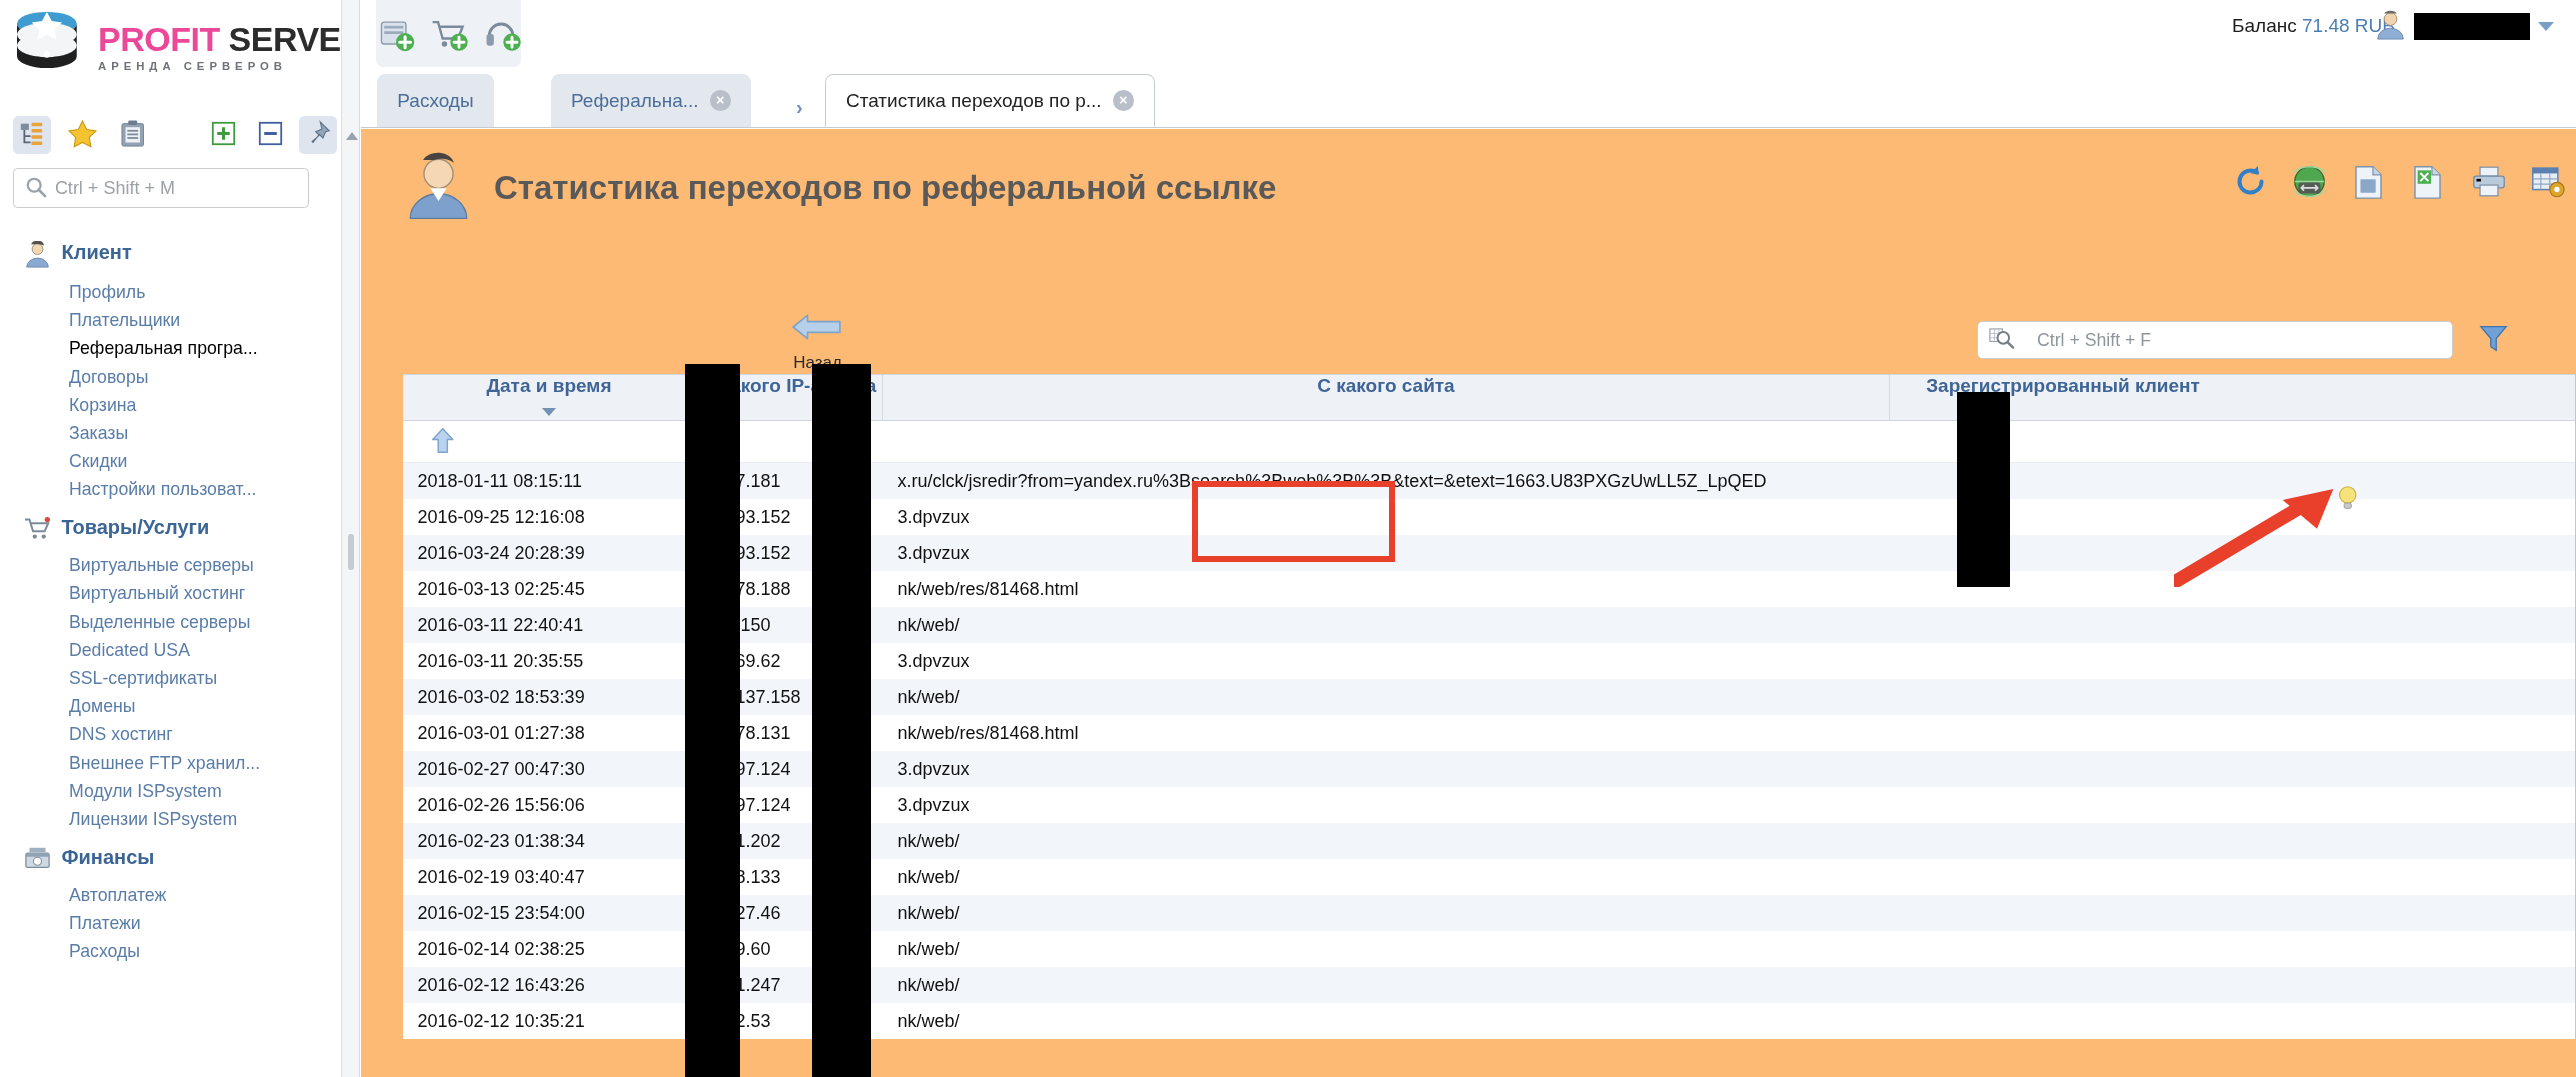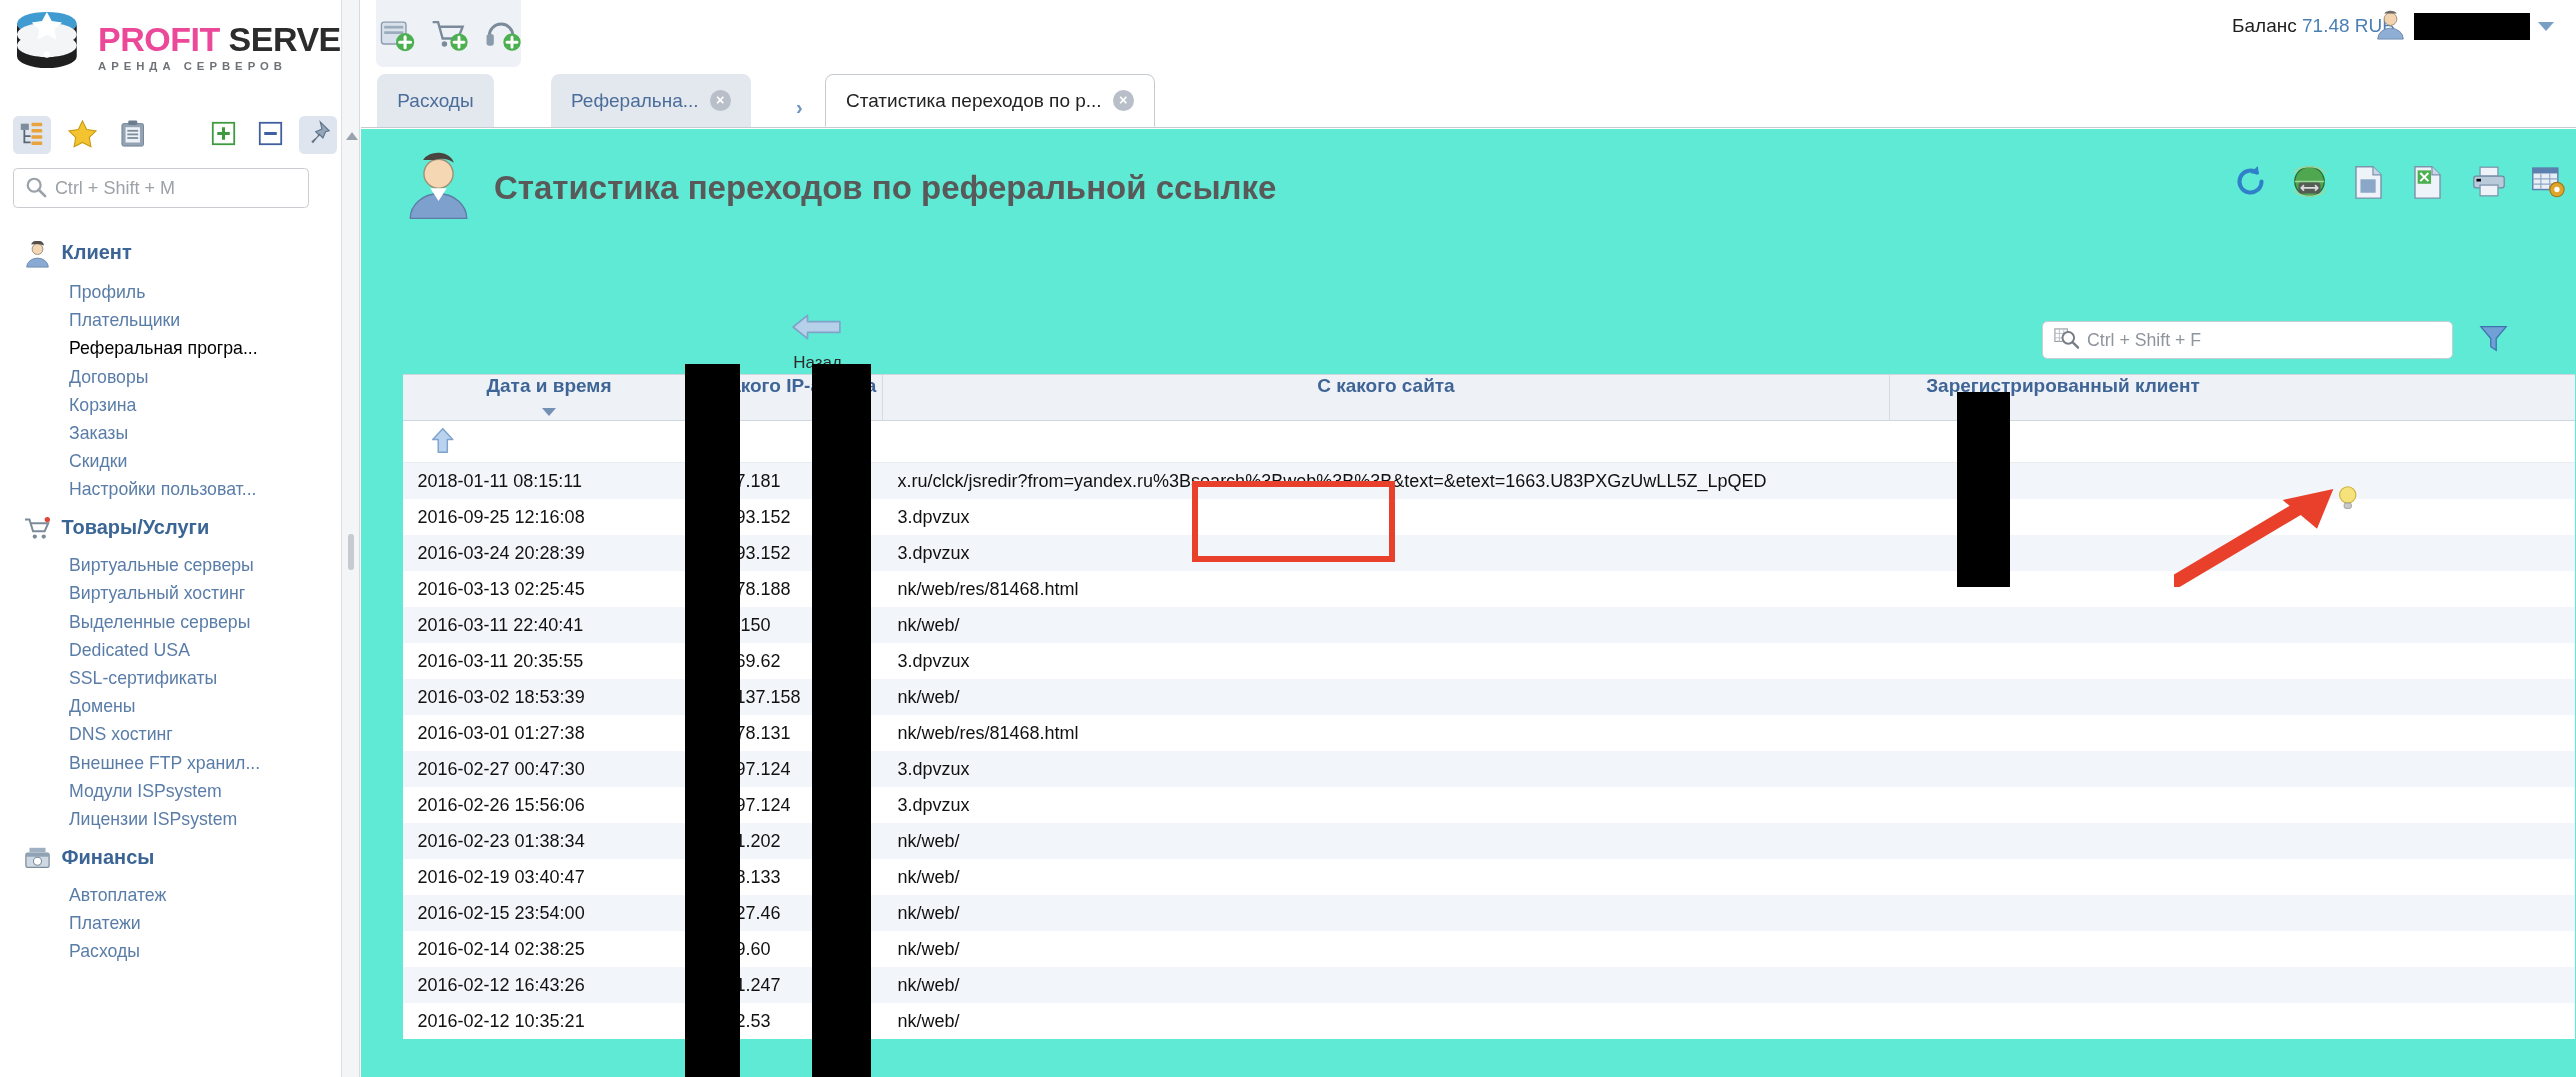--- a/index.html
+++ b/index.html
@@ -237,21 +237,21 @@
     color: #6f94c0;
     font-size: 20px;
     font-weight: bold;
   }
 
   
   #content {
     position: absolute;
     left: 361px; top: 129px;
     width: 2215px; height: 949px;
-    background: #5eead4;
+    background: #fdba74;
   }
 
   .page-head {
     position: absolute;
     left: 42px; top: 22px;
     display: flex;
     align-items: center;
     gap: 20px;
   }
   .page-head h1 {
@@ -281,28 +281,28 @@
   .backbtn .lbl {
     font-size: 17px;
     color: #2b2b2b;
     margin-top: 4.5px;
     display: block;
   }
 
   .toolsearch {
     position: absolute;
     right: 123px; top: 192px;
-    width: 411px; height: 38px;
+    width: 476px; height: 38px;
     border: 0.9px solid #c9ccd1;
     border-radius: 5.4px;
     background: #fff;
     display: flex;
     align-items: center;
     padding-left: 11px;
-    gap: 8px;
+    gap: 23px;
     cursor: text;
   }
   .toolsearch .ph { font-size: 17.7px; color: #8f959c; }
   .funnelbtn {
     position: absolute;
     right: 65px; top: 192px;
     width: 36px; height: 38px;
     display: flex; align-items: center; justify-content: center;
     cursor: pointer;
   }

